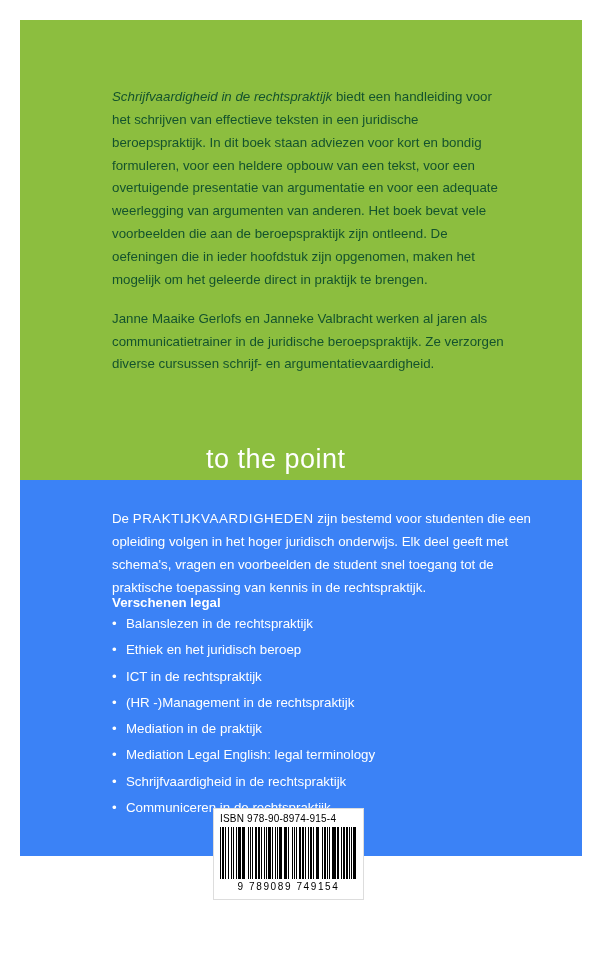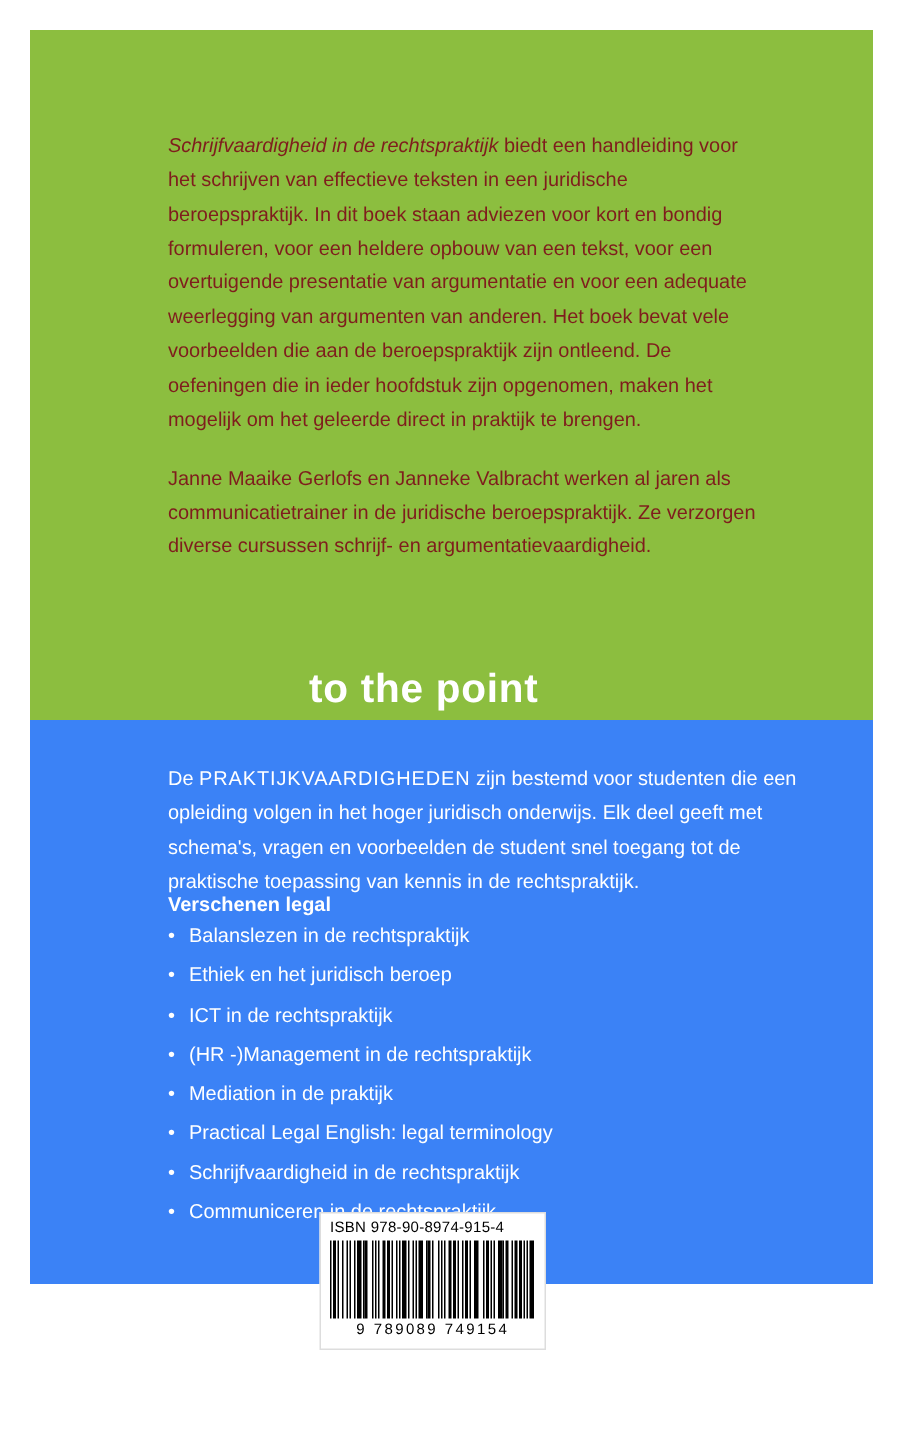--- a/index.html
+++ b/index.html
@@ -42,30 +42,30 @@
     white-space: nowrap;
     user-select: none;
   }
   .tagline {
     position: absolute;
     left: 186px;
     top: 424px;
     font-size: 27px;
     color: #ffffff;
     letter-spacing: 0.5px;
-    font-weight: 700;
+    font-weight: 400;
     white-space: nowrap;
     text-align: center;
   }
   .blurb {
     position: absolute;
     left: 92px;
     top: 66px;
     width: 400px;
-    color: #7f1d1d;
+    color: #14532d;
     font-size: 13.3px;
     line-height: 1.72;
   }
   .blurb p {
     margin: 0 0 16px 0;
   }
   .blurb p:last-child { margin-bottom: 0; }
   .blurb .title-italic {
     font-style: italic;
   }
@@ -184,21 +184,21 @@
     </div>
 
     <div class="titles-head">Verschenen legal</div>
 
     <ul class="titles-list">
       <li>Balanslezen in de rechtspraktijk</li>
       <li>Ethiek en het juridisch beroep</li>
       <li>ICT in de rechtspraktijk</li>
       <li>(HR -)Management in de rechtspraktijk</li>
       <li>Mediation in de praktijk</li>
-      <li>Practical Legal English: legal terminology</li>
+      <li>Mediation Legal English: legal terminology</li>
       <li>Schrijfvaardigheid in de rechtspraktijk</li>
       <li>Communiceren in de rechtspraktijk</li>
     </ul>
   </div>
 
   <div class="barcode-box">
     <div class="isbn-text">ISBN 978-90-8974-915-4</div>
     <div class="bars" id="bars">
         <i style="width:1px"></i>
         <i style="width:1px;background:transparent"></i>

